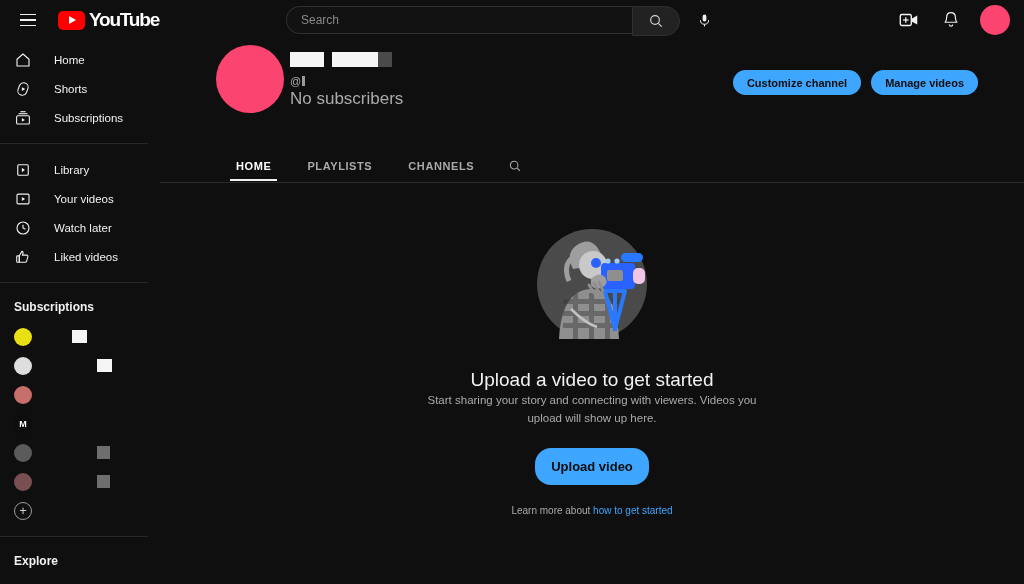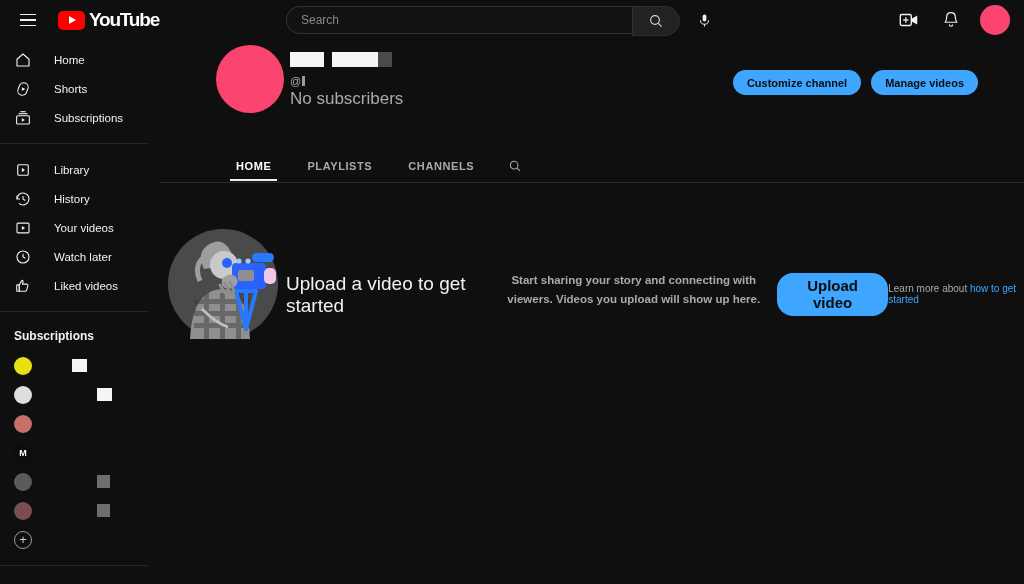--- a/index.html
+++ b/index.html
@@ -116,30 +116,30 @@
     color: #aaaaaa; padding: 0 18px; height: 31px; display: flex; align-items: center; cursor: pointer;
     position: relative;
   }
   .tab.active { color: #ffffff; }
   .tab.active::after {
     content: ""; position: absolute; left: 12px; right: 12px; bottom: 0; height: 2px; background: #f1f1f1;
   }
   .tab-search { display: flex; align-items: center; height: 31px; padding: 0 16px; cursor: pointer; }
 
   
-  .empty { padding-top: 38px; display: flex; flex-direction: row; align-items: center; }
+  .empty { padding-top: 38px; display: flex; flex-direction: column; align-items: center; }
   .illus { width: 126px; height: 126px; position: relative; }
   .empty-title { margin-top: 22px; font-size: 19px; font-weight: normal; color: #f1f1f1; }
   .empty-sub {
-    margin-top: 11px; font-size: 11.5px; color: #aaaaaa; text-align: center;
-    line-height: 1.6; width: 340px; font-weight: bold;
+    margin-top: 0; font-size: 11.5px; color: #aaaaaa; text-align: center;
+    line-height: 1.6; width: 340px;
   }
   .upload-btn {
     margin-top: 20px; background: #3ea6ff; color: #0d0d0d; border: none;
-    border-radius: 16px; height: 43px; padding: 0 16px; font-size: 15px; font-weight: bold;
+    border-radius: 16px; height: 37px; padding: 0 16px; font-size: 13px; font-weight: bold;
     cursor: pointer; font-family: "Liberation Sans", sans-serif;
   }
   .learn { margin-top: 20px; font-size: 10px; color: #aaaaaa; }
   .learn a { color: #3ea6ff; text-decoration: none; cursor: pointer; }
 </style>
 </head>
 <body>
 
 <div id="app">
 
@@ -230,30 +230,20 @@
 
     <div>
       <div class="nav-item">
         <span class="nav-icon">
           <svg width="18" height="18" viewBox="0 0 24 24">
             <rect x="5" y="5" width="14" height="14" rx="1.4" stroke="#f1f1f1" stroke-width="1.5" fill="none"></rect>
             <path d="M10.5 9 L14.5 12 L10.5 15 Z" fill="#f1f1f1"></path>
           </svg>
         </span>
         <span class="nav-label">Library</span>
-      </div>
-      <div class="nav-item">
-        <span class="nav-icon">
-          <svg width="18" height="18" viewBox="0 0 24 24">
-            <path d="M4 12a8 8 0 1 1 2.6 5.9" stroke="#f1f1f1" stroke-width="1.5" fill="none"></path>
-            <path d="M4 7.5 V12 H8" stroke="#f1f1f1" stroke-width="1.5" fill="none"></path>
-            <path d="M12 8 V12 L15 14" stroke="#f1f1f1" stroke-width="1.4" fill="none"></path>
-          </svg>
-        </span>
-        <span class="nav-label">History</span>
       </div>
       <div class="nav-item">
         <span class="nav-icon">
           <svg width="18" height="18" viewBox="0 0 24 24">
             <rect x="4" y="5.5" width="16" height="13" rx="1.4" stroke="#f1f1f1" stroke-width="1.5" fill="none"></rect>
             <path d="M10.5 9.2 L14.8 12 L10.5 14.8 Z" fill="#f1f1f1"></path>
           </svg>
         </span>
         <span class="nav-label">Your videos</span>
       </div>

